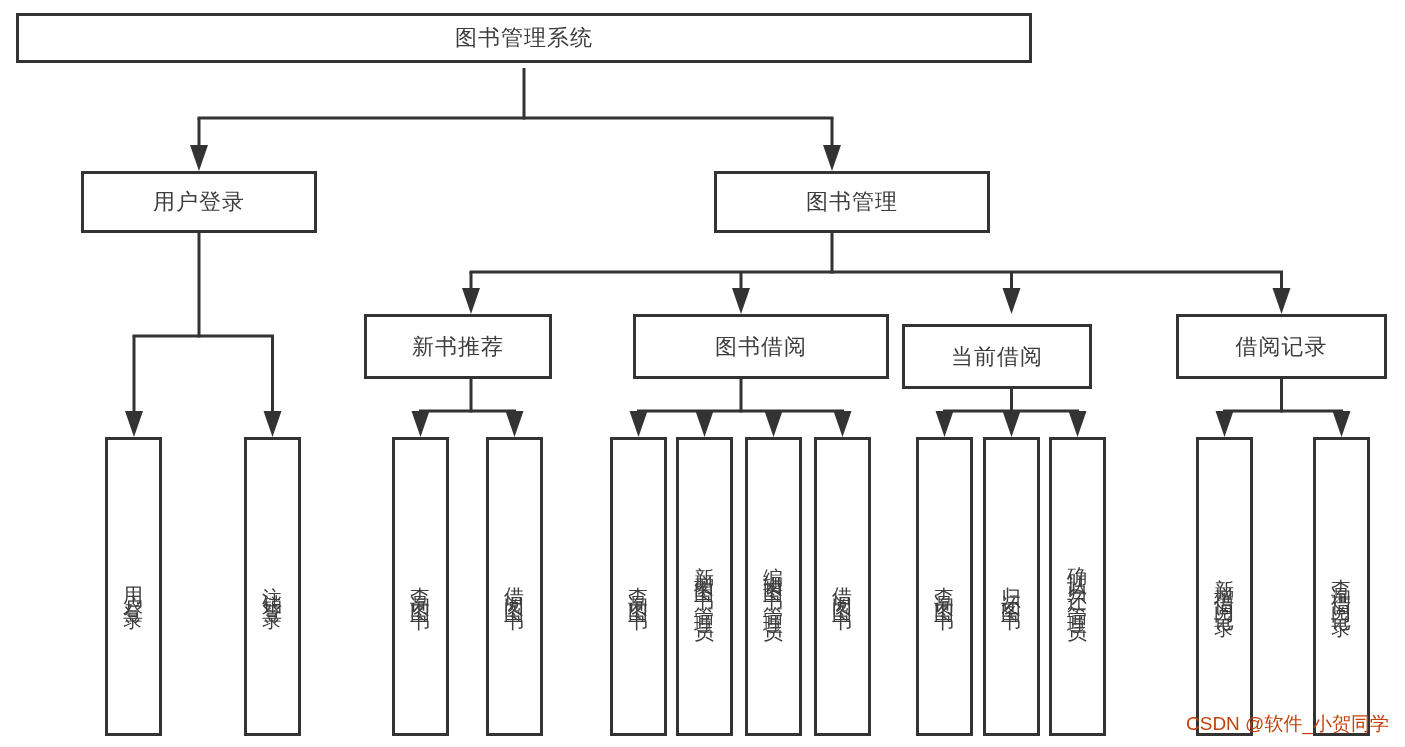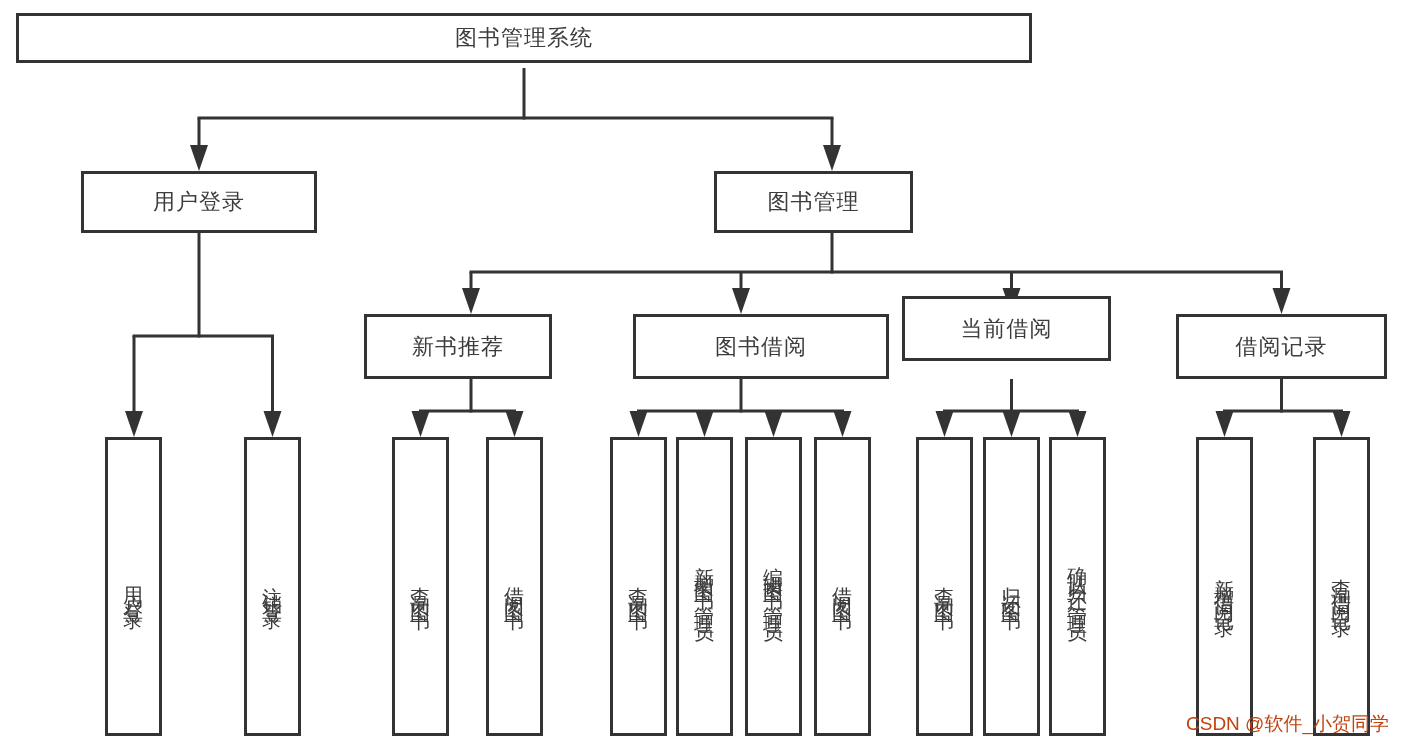--- a/index.html
+++ b/index.html
@@ -115,25 +115,25 @@
       <polygon points="1002.5,411 1020.5,411 1011.5,437"></polygon>
       <polygon points="1068.5,411 1086.5,411 1077.5,437"></polygon>
       <polygon points="1215.5,411 1233.5,411 1224.5,437"></polygon>
       <polygon points="1332.5,411 1350.5,411 1341.5,437"></polygon>
     </g>
   </svg>
 
   <div class="box hlabel" style="left:16px; top:13px; width:1016px; height:50px;">图书管理系统</div>
 
   <div class="box hlabel" style="left:81px; top:171px; width:236px; height:62px;">用户登录</div>
-  <div class="box hlabel" style="left:714px; top:171px; width:199px; height:62px;">图书管理</div>
+  <div class="box hlabel" style="left:714px; top:171px; width:276px; height:62px;">图书管理</div>
 
   <div class="box hlabel" style="left:364px; top:314px; width:188px; height:65px;">新书推荐</div>
   <div class="box hlabel" style="left:633px; top:314px; width:256px; height:65px;">图书借阅</div>
-  <div class="box hlabel" style="left:902px; top:296px; width:209px; height:65px;">当前借阅</div>
+  <div class="box hlabel" style="left:902px; top:324px; width:190px; height:65px;">当前借阅</div>
   <div class="box hlabel" style="left:1176px; top:314px; width:211px; height:65px;">借阅记录</div>
 
   <div class="box leaf" style="left:105px;">
     <span class="vtext">用户登录</span>
   </div>
   <div class="box leaf" style="left:244px;">
     <span class="vtext">注销登录</span>
   </div>
 
   <div class="box leaf" style="left:392px;">

